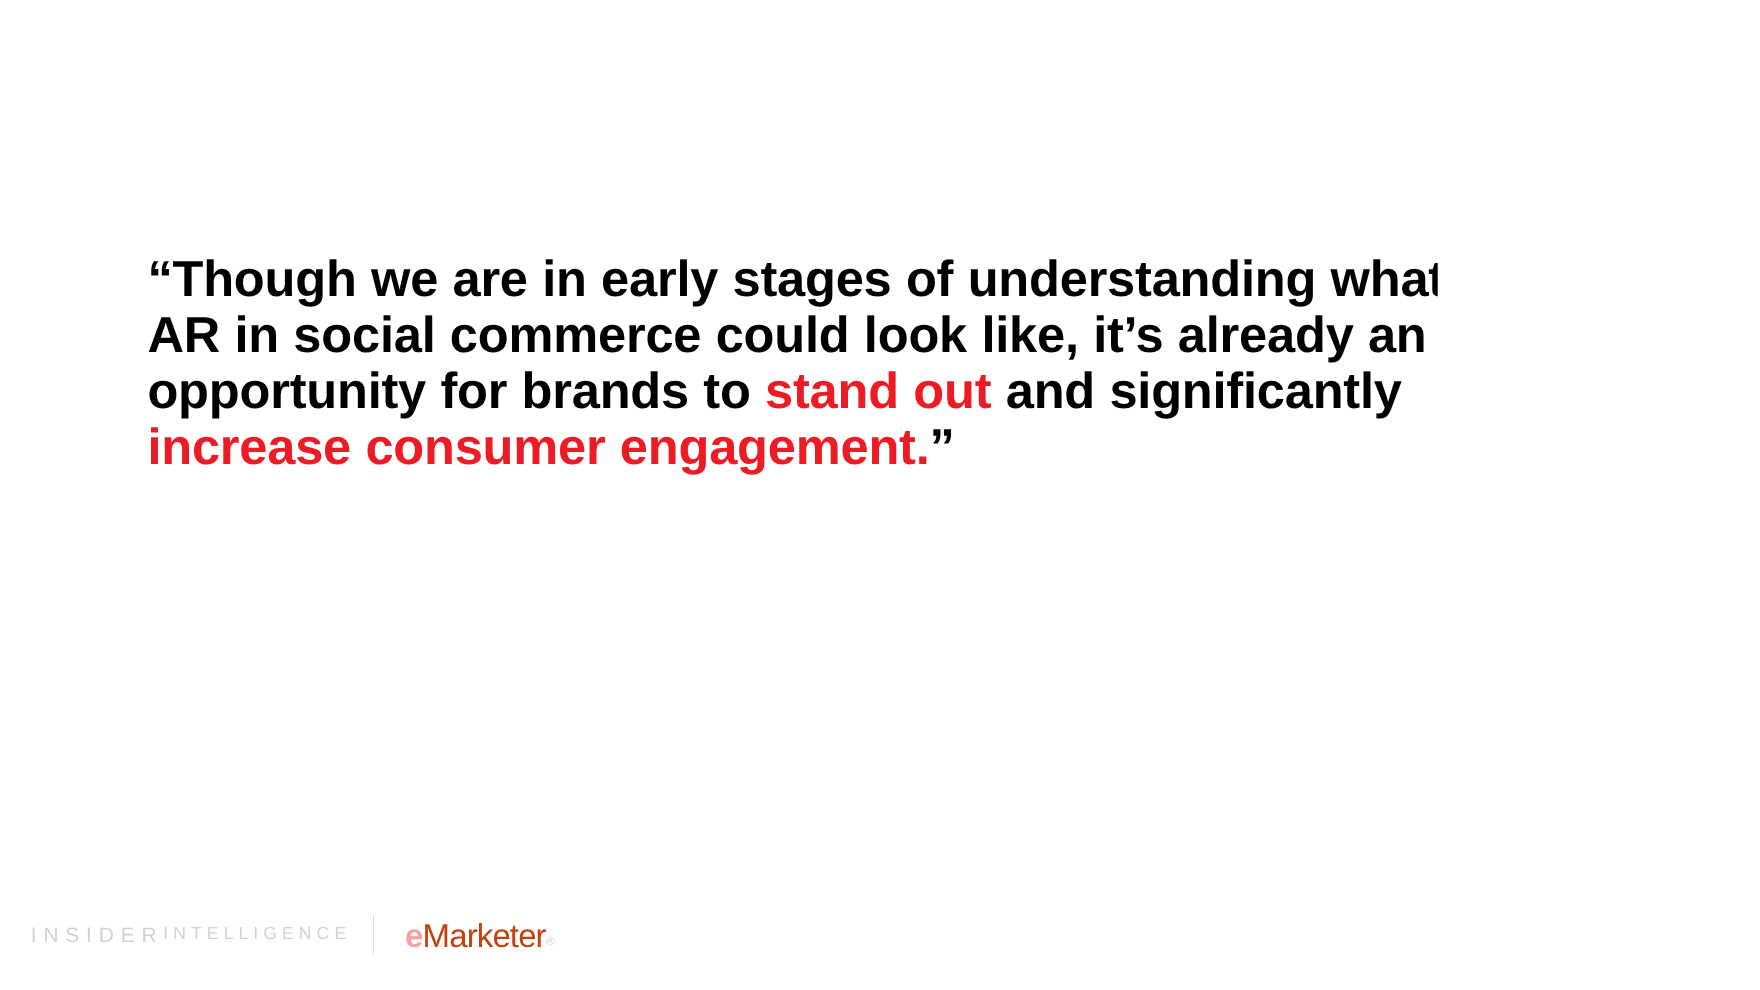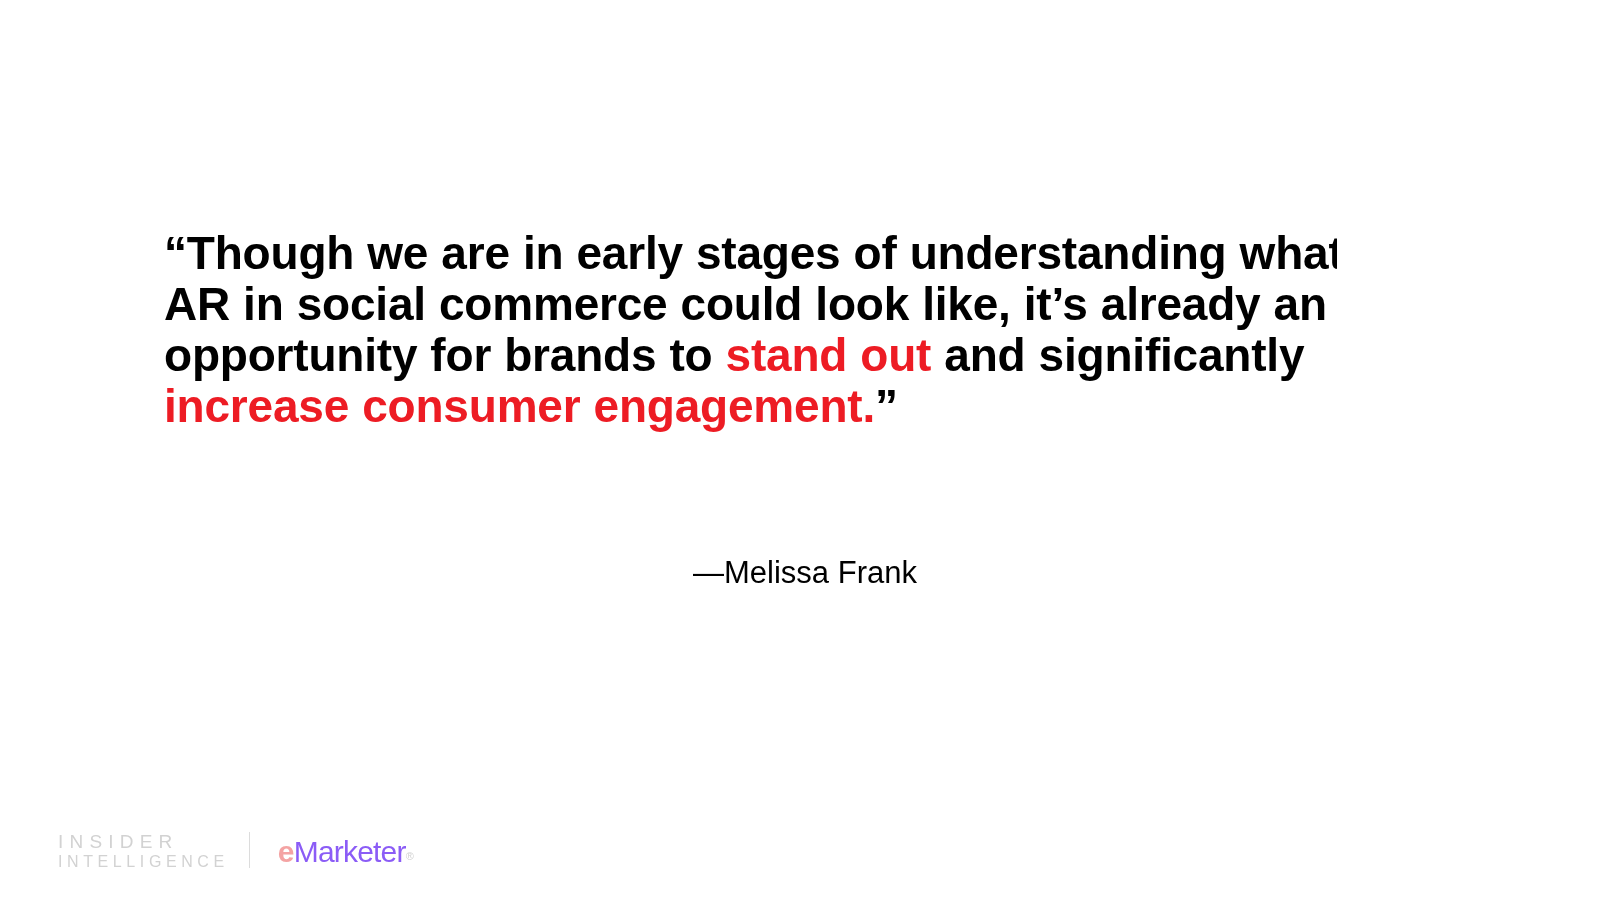--- a/index.html
+++ b/index.html
@@ -11,21 +11,20 @@
   body {
     font-family: "Liberation Sans", sans-serif;
     -webkit-font-smoothing: antialiased;
   }
   .slide {
     position: relative;
     width: 1307px;
     height: 900px;
     background: #ffffff;
     overflow: hidden;
-    margin-left: 30px;
   }
 
   
   .quote-block {
     position: absolute;
     left: 134px;
     top: 228px;
     width: 1240px;
   }
   .quote-text {
@@ -73,21 +72,21 @@
   .footer-logo {
     position: absolute;
     left: 28px;
     top: 826px;
     display: flex;
     align-items: center;
     height: 48px;
   }
   .ii-logo {
     display: flex;
-    flex-direction: column;
+    flex-direction: row;
     justify-content: flex-start;
     padding-right: 0px;
   }
   .ii-insider {
     font-family: "Liberation Sans", sans-serif;
     font-weight: normal;
     font-size: 19px;
     letter-spacing: 6.2px;
     color: #d2d2d2;
     line-height: 21px;
@@ -117,41 +116,40 @@
     letter-spacing: -0.8px;
     white-space: nowrap;
     position: relative;
     top: 4px;
   }
   .em-e {
     color: #f4a3a3;
     font-weight: bold;
   }
   .em-word {
-    color: #8b5cf6;
+    color: #c2410c;
     font-weight: normal;
   }
   .em-reg {
     color: #d2d2d2;
     font-size: 11px;
     vertical-align: 2px;
     letter-spacing: 0;
   }
 </style>
 </head>
 <body>
 
 <div class="slide">
 
   <div class="quote-block">
     <p class="quote-text"><span>“</span><span>Though we are in early stages of understanding what AR in social commerce could look like, it’s already an opportunity for brands to </span><span class="hl">stand out</span><span> and significantly </span><span class="hl">increase consumer engagement.</span><span>”</span></p>
   </div>
 
   <div class="attribution">
-    <p class="attrib-name">—Melissa Frank</p>
   </div>
 
   <div class="footer-logo">
     <div class="ii-logo">
       <span class="ii-insider">INSIDER</span>
       <span class="ii-intelligence">INTELLIGENCE</span>
     </div>
     <div class="logo-divider"></div>
     <div class="em-logo"><span class="em-e">e</span><span class="em-word">Marketer</span><span class="em-reg">®</span></div>
   </div>

